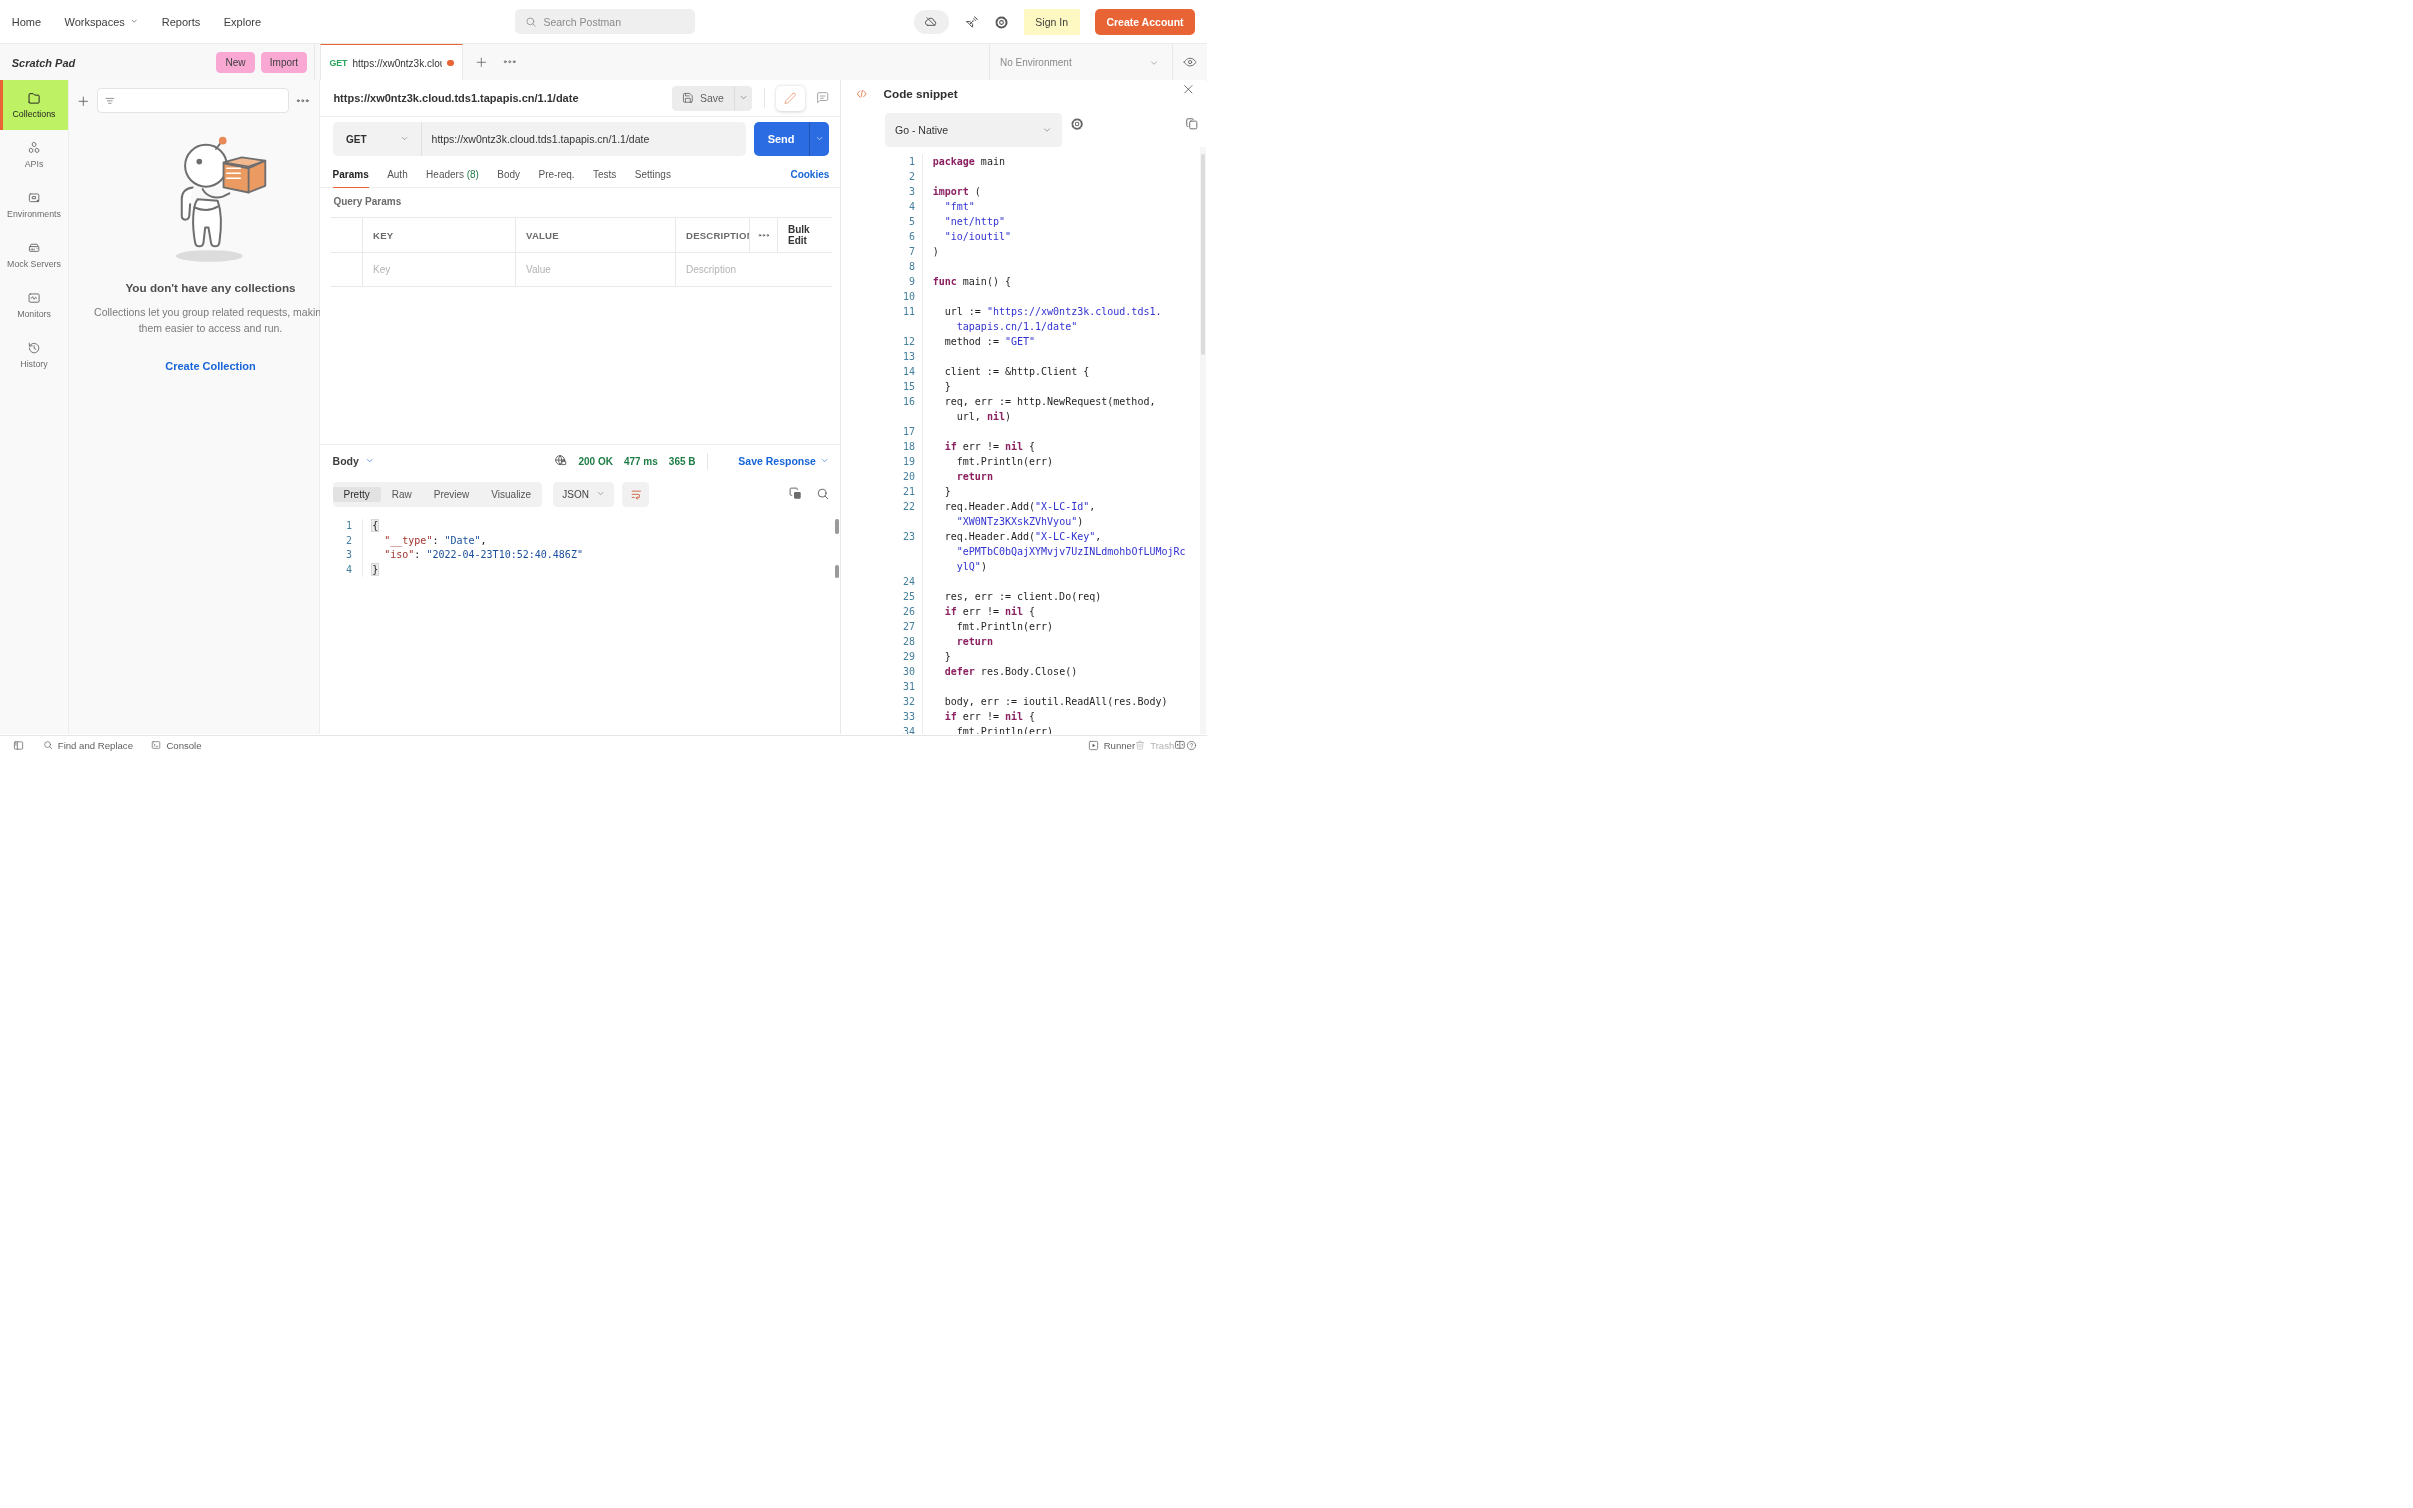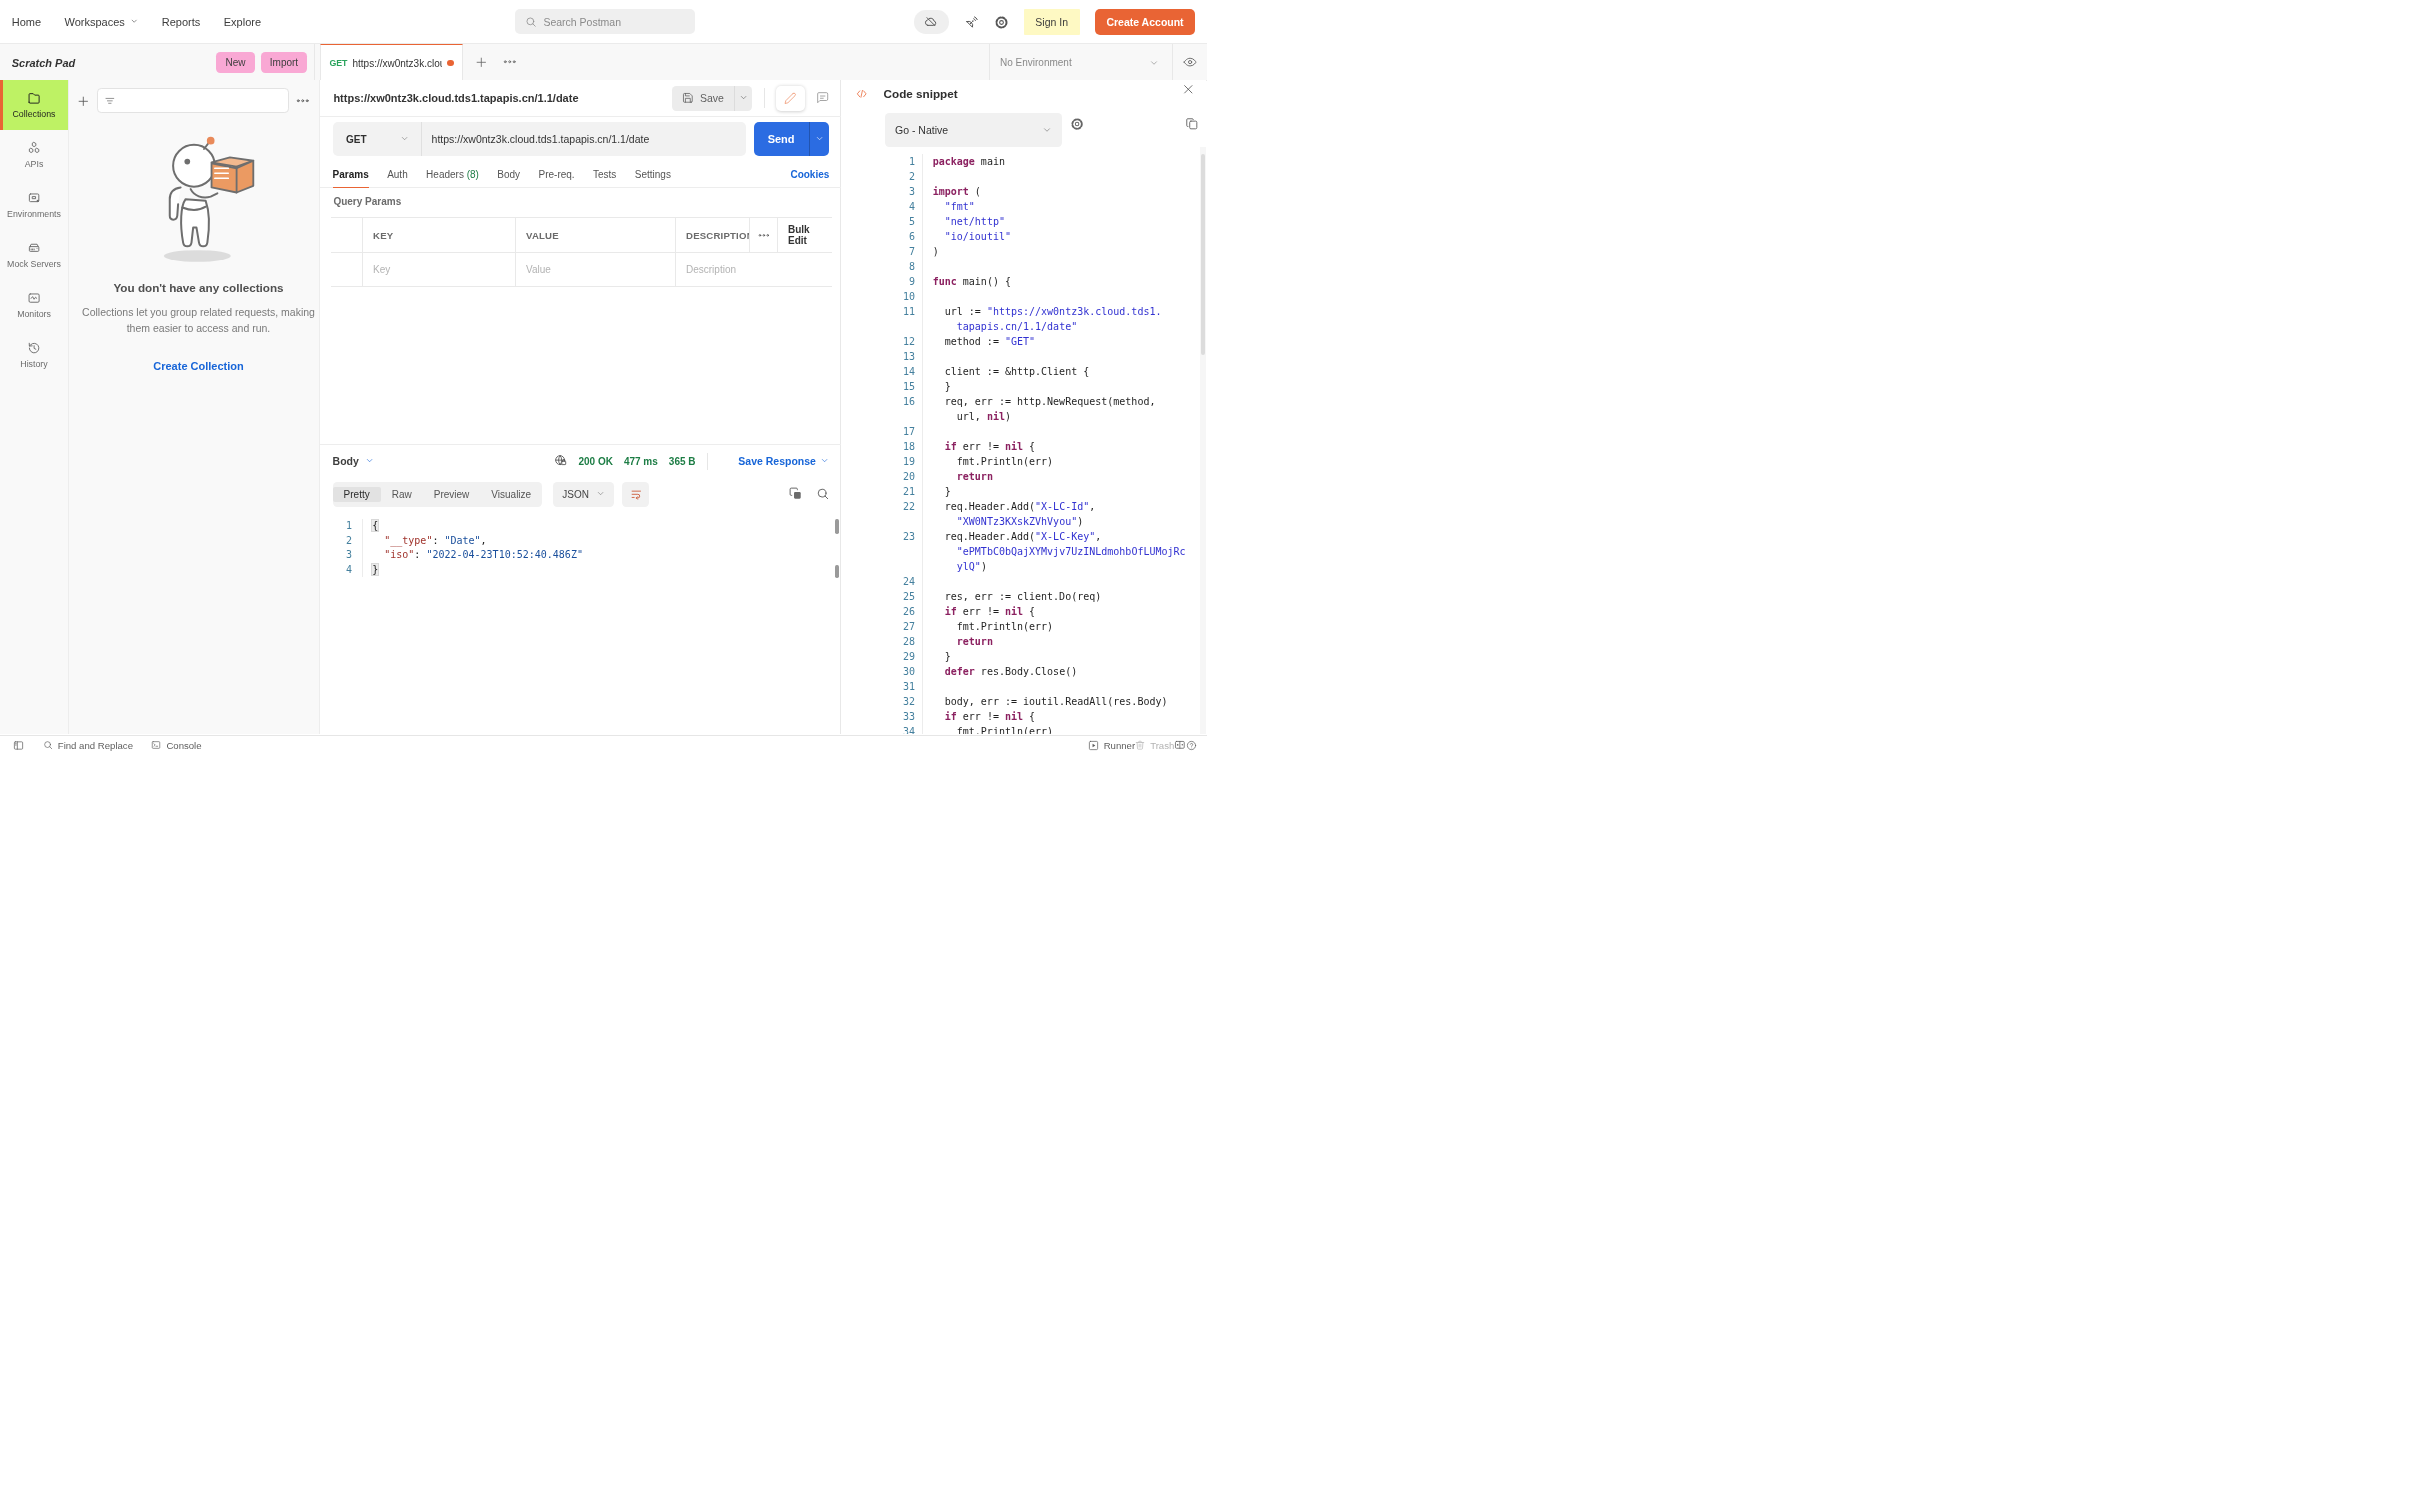--- a/index.html
+++ b/index.html
@@ -59,21 +59,21 @@
   .rail-item.active::before { content:""; position:absolute; left:0; top:0; bottom:0; width:2.5px; background:var(--c-accent-orange,#e96434); }
   .rail-item.active .lbl, .rail-item.active .ic { color:#1f1f1f; }
 
   
   #colpanel { position:absolute; left:69px; top:80px; width:251px; height:654px; background:#f9f9f9; border-right:0.8px solid #ededed; }
   .cp-toolbar { display:flex; align-items:center; padding:8.4px 10px 0 8.4px; gap:6.7px; }
   .cp-plus { color:#555; cursor:pointer; }
   .cp-search { flex:1; height:25px; background:#fff; border:0.8px solid #e3e3e3; border-radius:4.2px;
                display:flex; align-items:center; padding:0 6.7px; color:#777; cursor:text; }
   .cp-more { color:#555; cursor:pointer; }
-  .empty { position:absolute; left:4px; top:54px; width:251px; display:flex; flex-direction:column; align-items:center; }
+  .empty { position:absolute; left:16px; top:54px; width:251px; display:flex; flex-direction:column; align-items:center; }
   .empty-title { font-size:11.7px; font-weight:700; color:#4f4f4f; margin-top:15px; }
   .empty-desc { width:245px; text-align:center; font-size:10.5px; line-height:1.55; color:#7a7a7a; margin-top:10px; }
   .empty-link { font-size:11px; font-weight:600; color:var(--c-link-blue,#1765d8); margin-top:23.5px; cursor:pointer; }
 
   
   #center { position:absolute; left:320px; top:80px; width:521px; height:654px; background:#fff; border-right:0.8px solid #e8e8e8; }
   .url-row { position:absolute; left:0; top:0; width:521px; height:37px; border-bottom:0.8px solid #ededed;
              display:flex; align-items:center; }
   .url-title { font-size:11px; font-weight:600; color:#333; padding-left:13.4px; flex:1; white-space:nowrap; overflow:hidden; }
   .save-group { display:flex; align-items:center; }

